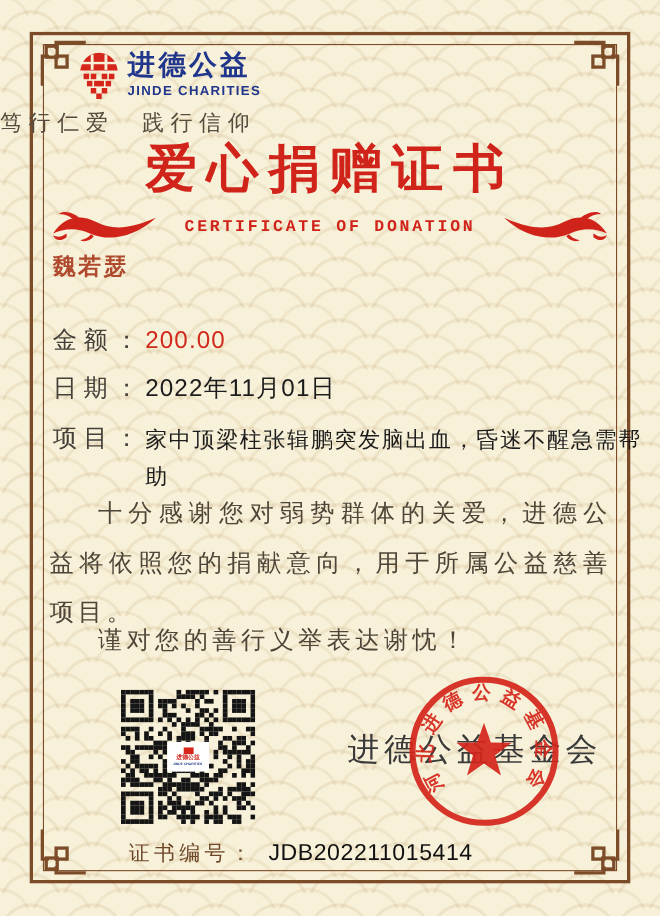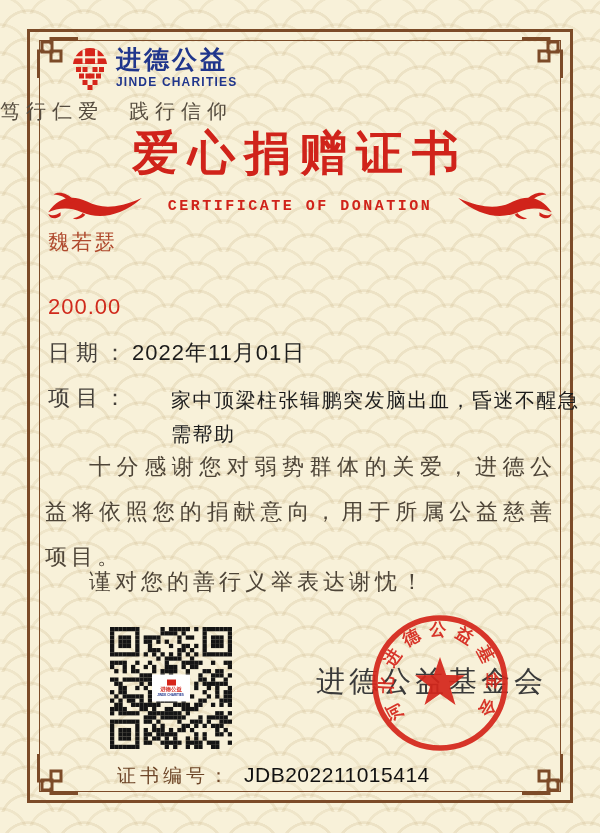--- a/index.html
+++ b/index.html
@@ -29,30 +29,30 @@
   .tagline{position:absolute;left:0;right:0;top:98px;font-size:20px;color:#554c3f;
     letter-spacing:6px;word-spacing:14px;}
   .title-cn{position:absolute;left:0;right:0;top:122px;text-align:center;font-size:47px;font-weight:bold;
     color:#d0231a;letter-spacing:9px;}
   .subtitle-row{position:absolute;left:0;right:0;top:191px;display:flex;align-items:center;justify-content:center;gap:24px;}
   .title-en{font-size:15px;font-weight:bold;color:#d0231a;letter-spacing:2.5px;
     font-family:"Liberation Mono","DejaVu Sans Mono",monospace;}
   .flourish{width:98px;height:30px;}
   .flourish.right{transform:scaleX(-1);}
 
-  .recipient{position:absolute;left:48px;top:228px;font-size:21px;font-weight:normal;color:#b04a2e;
+  .recipient{position:absolute;left:48px;top:228px;font-size:21px;font-weight:bold;color:#b04a2e;
     letter-spacing:2px;font-family:"Liberation Sans","DejaVu Sans",sans-serif;}
 
   .field-row{position:absolute;left:48px;display:flex;align-items:baseline;}
   .field-label{font-size:22px;color:#45403a;letter-spacing:6px;flex:0 0 auto;}
   .field-value{font-size:22px;color:#1c1c1c;font-family:"Liberation Sans","DejaVu Sans",sans-serif;letter-spacing:1px;}
   .field-value.red{color:#d02a1c;text-align:right;}
   .row-amount{top:294px;}
   .row-date{top:338px;text-align:center;}
-  .row-project{top:383px;align-items:flex-start;gap:39px;}
+  .row-project{top:383px;align-items:flex-start;}
   .row-project .field-value{width:452px;font-size:20px;line-height:34px;letter-spacing:1.5px;}
 
   .body-par{position:absolute;left:45px;width:511px;top:444px;font-size:22px;line-height:45px;
     color:#4e4538;letter-spacing:4px;text-align:justify;text-indent:2em;margin:0;}
   .closing{position:absolute;left:45px;width:511px;top:567px;font-size:22px;color:#4e4538;
     letter-spacing:4px;text-indent:2em;margin:0;}
 
   .qr{position:absolute;left:110px;top:627px;width:122px;height:122px;}
   .qr-center{position:absolute;left:50%;top:50%;transform:translate(-50%,-50%);width:38px;height:27px;
     background:#fff;display:flex;flex-direction:column;align-items:center;justify-content:center;line-height:1;}
@@ -151,20 +151,21 @@
       <path d="M32 11 C24 2 13 0 8 4 C15 4 22 7 27 14 Z"></path>
       <path d="M16 28 C9 33 4 31 2 26 C8 29 11 27 16 24 Z"></path>
       <path d="M44 27 C40 32 34 33 30 31 C35 30 39 28 41 25 Z"></path>
     </g>
   </svg>
 </div>
 
 <div class="recipient">魏若瑟</div>
 
 <div class="field-row row-amount">
+  <span class="field-label">金额：</span>
   <span class="field-value red">200.00</span>
 </div>
 <div class="field-row row-date">
   <span class="field-label">日期：</span>
   <span class="field-value">2022年11月01日</span>
 </div>
 <div class="field-row row-project">
   <span class="field-label">项目：</span>
   <span class="field-value">家中顶梁柱张辑鹏突发脑出血，昏迷不醒急需帮助</span>
 </div>

